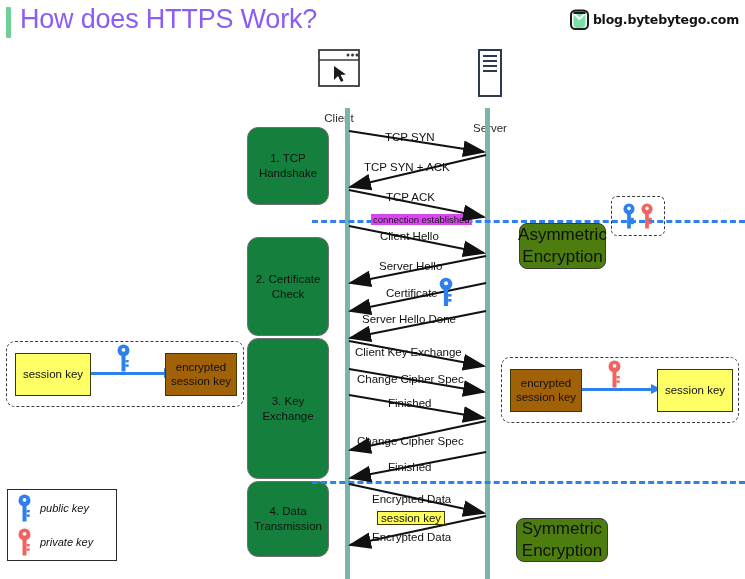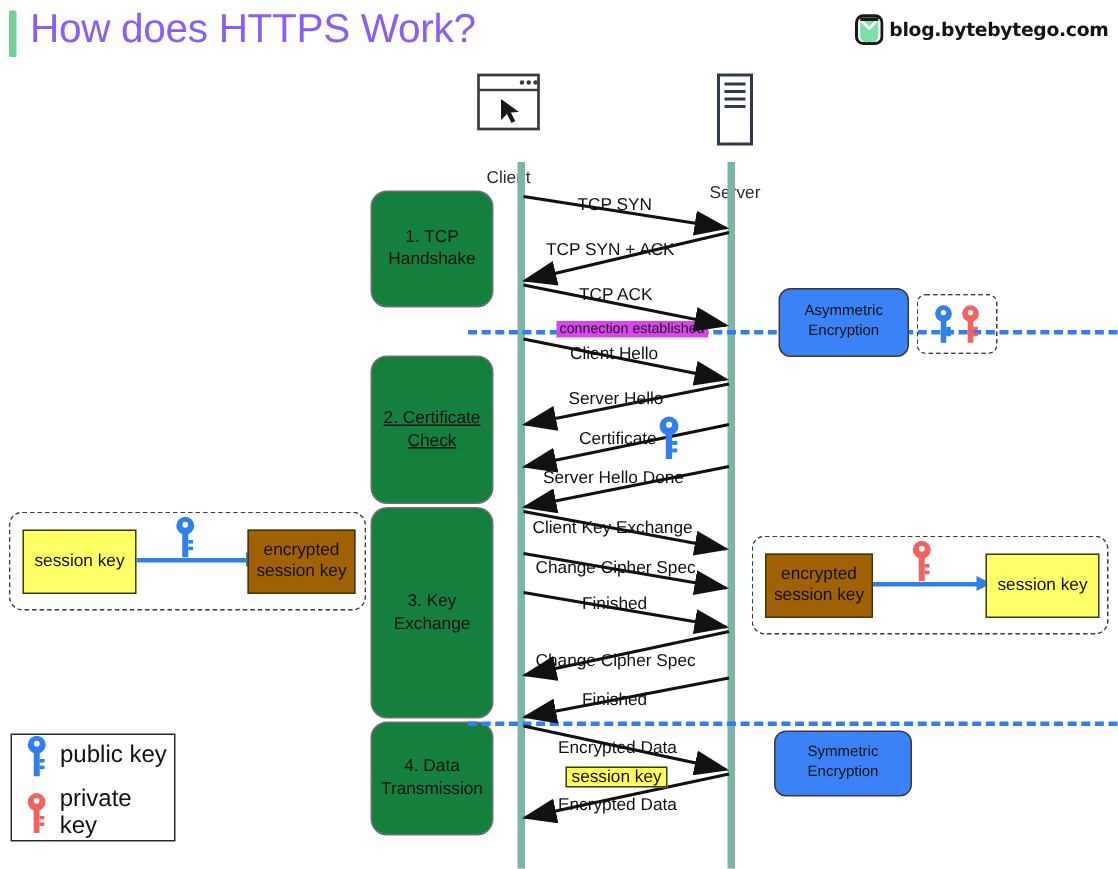--- a/index.html
+++ b/index.html
@@ -40,21 +40,21 @@
   #lifeline-server{left:485px;top:108px;height:471px;}
 
   
   .phase{
     position:absolute;left:247px;width:80px;
     background:#15803d;border:1.3px solid #707070;border-radius:11px;
     display:flex;align-items:center;justify-content:center;
     text-align:center;font-size:11.5px;line-height:1.28;color:#111;
   }
   #phase-1{top:127px;height:76px;}
-  #phase-2{top:237px;height:97px;text-decoration:underline;}
+  #phase-2{top:237px;height:97px;}
   #phase-3{top:338px;height:139px;}
   #phase-4{top:481px;height:74px;}
 
   
   .divider{
     position:absolute;height:0;border-top:3px dashed #2f80ed;
   }
   #divider-connection{left:312px;top:220px;width:433px;}
   #divider-symmetric{left:312px;top:481px;width:433px;}
   .divider-label{
@@ -88,41 +88,41 @@
   .keybox.orange{background:#a16207;}
   .flowarrow{position:absolute;height:3px;background:#2f80ed;}
   .flowarrow:after{
     content:"";position:absolute;right:-9px;top:-4px;
     border-left:10px solid #2f80ed;border-top:5.5px solid transparent;
     border-bottom:5.5px solid transparent;
   }
 
   
   .enc-tag{
-    position:absolute;background:#3b82f6;border:1.4px solid #3a3a3a;border-radius:8px;
+    position:absolute;background:#4d7c0f;border:1.4px solid #3a3a3a;border-radius:8px;
     display:flex;align-items:center;justify-content:center;text-align:center;
-    font-size:10px;line-height:1.27;color:#111;
+    font-size:17px;line-height:1.27;color:#111;margin-top:31px;
   }
   #tag-asymmetric{left:519px;top:192px;width:85px;height:44px;}
   #tag-symmetric{left:516px;top:487px;width:90px;height:42px;}
   #keypair-box{
     position:absolute;left:611px;top:196px;width:52px;height:38px;
     border:1.5px dashed #3b3b3b;border-radius:6px;
     display:flex;align-items:center;justify-content:center;gap:4px;
   }
 
   
   #legend{
     position:absolute;left:7px;top:489px;width:110px;height:72px;
     border:1.4px solid #2b2b2b;background:#fff;
     display:flex;flex-direction:column;justify-content:center;gap:6px;
     padding-left:9px;box-sizing:border-box;
   }
   .legend-row{display:flex;align-items:center;gap:8px;}
-  .legend-label{font-size:16px;color:#111;}
+  .legend-label{font-size:11px;color:#111;font-style:italic;}
 
   .key-icon{display:block;}
 </style>
 </head>
 <body>
 
 <div class="root">
 
   <div class="title-accent"></div>
   <div class="page-title">How does HTTPS Work?</div>

